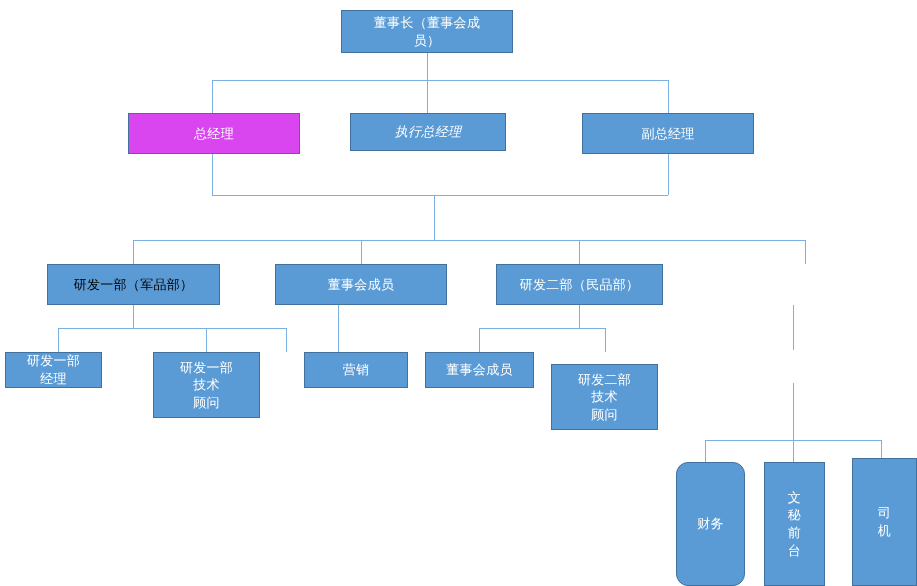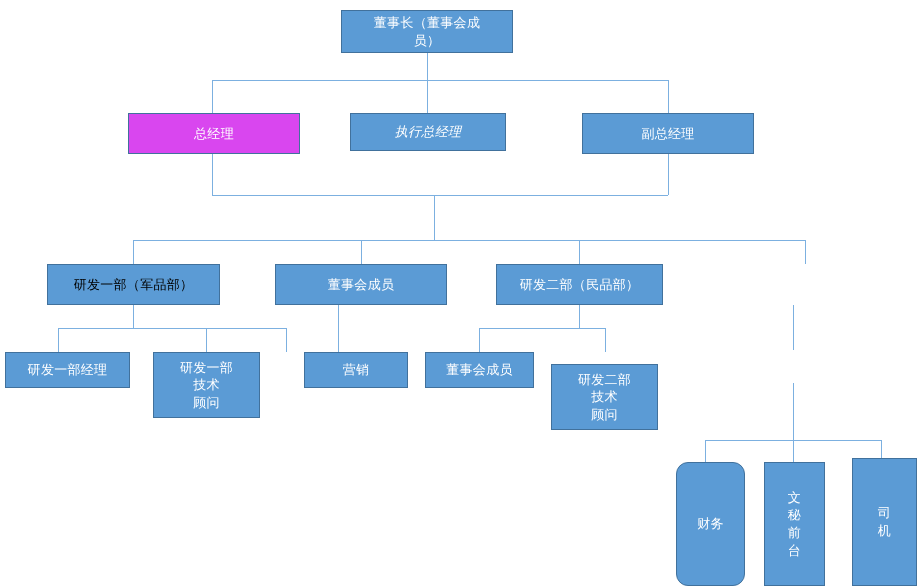--- a/index.html
+++ b/index.html
@@ -78,21 +78,21 @@
     <div class="connector v" style="background: rgb(124, 176, 224); left: 705px; top: 440px; height: 22px; width: 1px;"></div>
     <div class="connector v" style="background: rgb(124, 176, 224); left: 793px; top: 440px; height: 22px; width: 1px;"></div>
     <div class="connector v" style="background: rgb(124, 176, 224); left: 881px; top: 440px; height: 18px; width: 1px;"></div>
     <div class="node" style="left: 341px; top: 10px; width: 172px; height: 43px; background: rgb(91, 155, 213); border-color: rgb(65, 113, 156); color: rgb(255, 255, 255);">董事长（董事会成员）</div>
     <div class="node" style="left: 128px; top: 113px; width: 172px; height: 41px; background: #d946ef; border-color: rgb(65, 113, 156); color: rgb(255, 255, 255);">总经理</div>
     <div class="node" style="left: 350px; top: 113px; width: 156px; height: 38px; background: rgb(91, 155, 213); border-color: rgb(65, 113, 156); color: rgb(255, 255, 255); font-style: italic;">执行总经理</div>
     <div class="node" style="left: 582px; top: 113px; width: 172px; height: 41px; background: rgb(91, 155, 213); border-color: rgb(65, 113, 156); color: rgb(255, 255, 255);">副总经理</div>
     <div class="node" style="left: 47px; top: 264px; width: 173px; height: 41px; background: rgb(91, 155, 213); border-color: rgb(65, 113, 156); color: #000000;">研发一部（军品部）</div>
     <div class="node" style="left: 275px; top: 264px; width: 172px; height: 41px; background: rgb(91, 155, 213); border-color: rgb(65, 113, 156); color: rgb(255, 255, 255);">董事会成员</div>
     <div class="node" style="left: 496px; top: 264px; width: 167px; height: 41px; background: rgb(91, 155, 213); border-color: rgb(65, 113, 156); color: rgb(255, 255, 255);">研发二部（民品部）</div>
-    <div class="node" style="left: 5px; top: 352px; width: 125px; height: 36px; background: rgb(91, 155, 213); border-color: rgb(65, 113, 156); color: rgb(255, 255, 255);">研发一部经理</div>
+    <div class="node" style="left: 5px; top: 352px; width: 97px; height: 36px; background: rgb(91, 155, 213); border-color: rgb(65, 113, 156); color: rgb(255, 255, 255);">研发一部经理</div>
     <div class="node" style="left: 153px; top: 352px; width: 107px; height: 66px; background: rgb(91, 155, 213); border-color: rgb(65, 113, 156); color: rgb(255, 255, 255);">研发一部技术
 顾问</div>
     <div class="node" style="left: 286px; top: 352px; width: 104px; height: 36px; background: rgb(91, 155, 213); border-color: rgb(65, 113, 156); color: rgb(255, 255, 255); margin-left: 18px;">营销</div>
     <div class="node" style="left: 425px; top: 352px; width: 109px; height: 36px; background: rgb(91, 155, 213); border-color: rgb(65, 113, 156); color: rgb(255, 255, 255);">董事会成员</div>
     <div class="node" style="left: 551px; top: 364px; width: 107px; height: 66px; background: rgb(91, 155, 213); border-color: rgb(65, 113, 156); color: rgb(255, 255, 255);">研发二部技术
 顾问</div>
     <div class="node" style="left: 676px; top: 462px; width: 69px; height: 124px; background: rgb(91, 155, 213); border-color: rgb(65, 113, 156); color: rgb(255, 255, 255); border-radius: 12px;">财务</div>
     <div class="node" style="left: 764px; top: 462px; width: 61px; height: 124px; background: rgb(91, 155, 213); border-color: rgb(65, 113, 156); color: rgb(255, 255, 255);">文秘
 前台</div>
     <div class="node" style="left: 852px; top: 458px; width: 65px; height: 128px; background: rgb(91, 155, 213); border-color: rgb(65, 113, 156); color: rgb(255, 255, 255);">司机</div>

